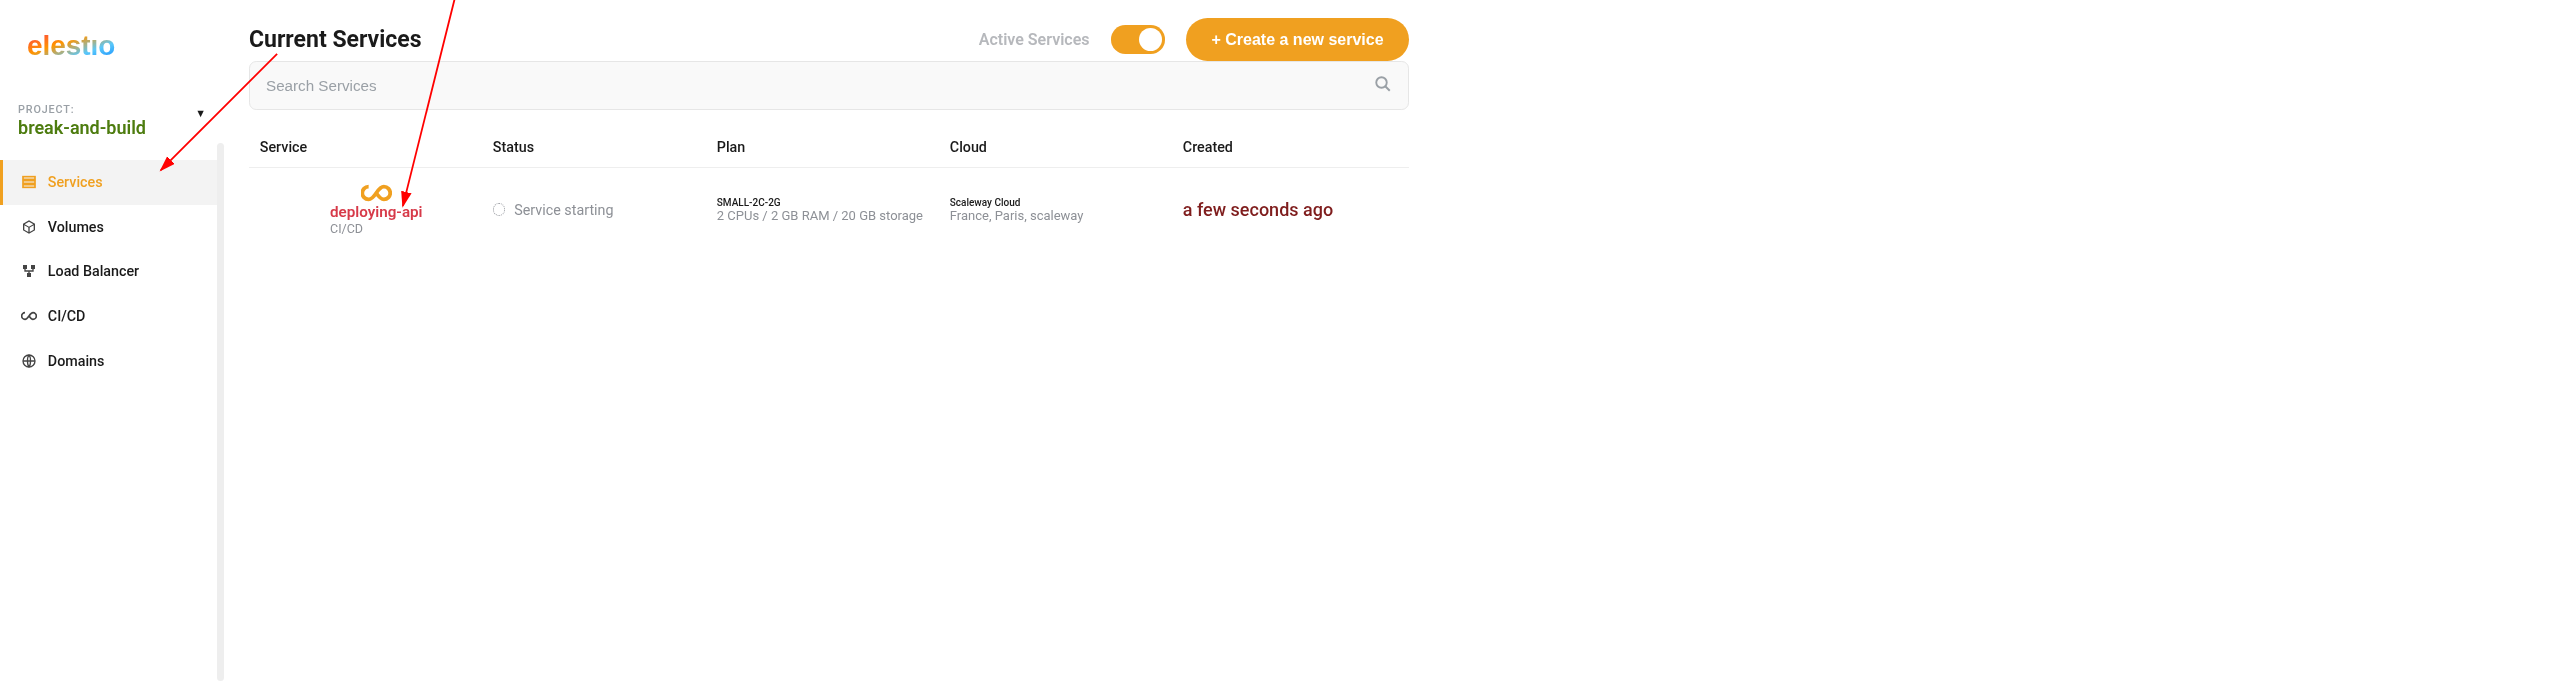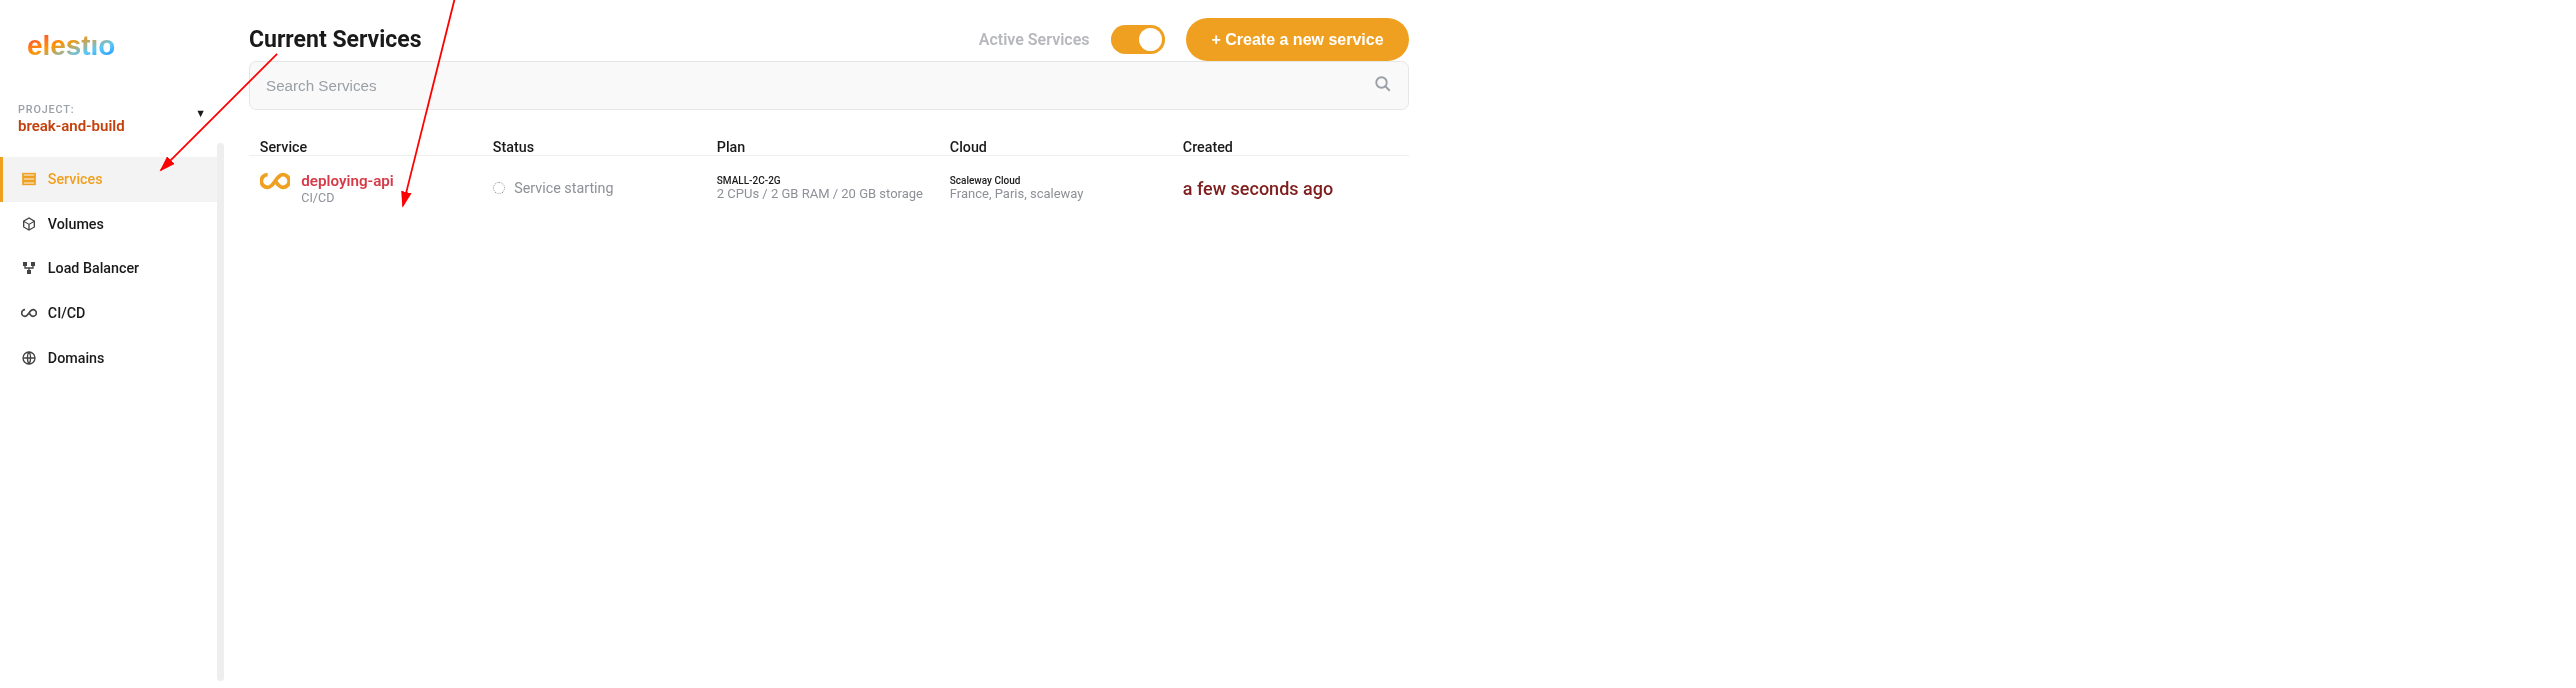--- a/index.html
+++ b/index.html
@@ -33,23 +33,23 @@
     justify-content: space-between;
   }
   .project-block .labels { display: flex; flex-direction: column; gap: 1px; }
   .project-label {
     font-size: 10.8px;
     letter-spacing: 0.08em;
     color: #9aa0a6;
     font-weight: 500;
   }
   .project-name {
-    font-size: 15px;
+    font-size: 18px;
     font-weight: 600;
-    color: #c2410c;
+    color: #4d7c0f;
     text-align: right;
   }
   .project-caret { color: #1a1a1a; font-size: 10.8px; padding-top: 3.6px; }
 
   .nav { display: flex; flex-direction: column; padding-top: 3.6px; }
   .nav-item {
     display: flex;
     align-items: center;
     gap: 10.8px;
     padding: 14.3px 18px;
@@ -135,24 +135,24 @@
     display: grid;
     grid-template-columns: 233px 224px 233px 233px 215px 1fr;
     align-items: center;
     padding: 12.5px 10.8px;
   }
   .thead {
     font-size: 14.3px;
     font-weight: 500;
     color: #1a1a1a;
     border-bottom: 0.9px solid #eee;
-    padding-bottom: 0;
+    padding-bottom: 12px;
   }
   .trow { padding-top: 16px; }
-  .svc-cell { display: flex; align-items: flex-start; gap: 11px; }
+  .svc-cell { display: flex; align-items: center; gap: 1px; flex-direction: column; }
   .svc-icon { color:#f0a020; font-size:27px; font-weight:700; display:flex; align-items:center; }
   .svc-name-block { display: flex; flex-direction: column; }
   .svc-name { color: #d73a49; font-size: 15.2px; font-weight: 600; }
   .svc-sub { color: #8d9096; font-size: 12.5px; }
   .status-cell { display:flex; align-items:center; gap:9px; color:#8d9096; font-size:14.3px; }
   .spinner {
     width: 12.5px; height: 12.5px;
     border: 1.8px dotted #8d9096;
     border-radius: 50%;
   }

